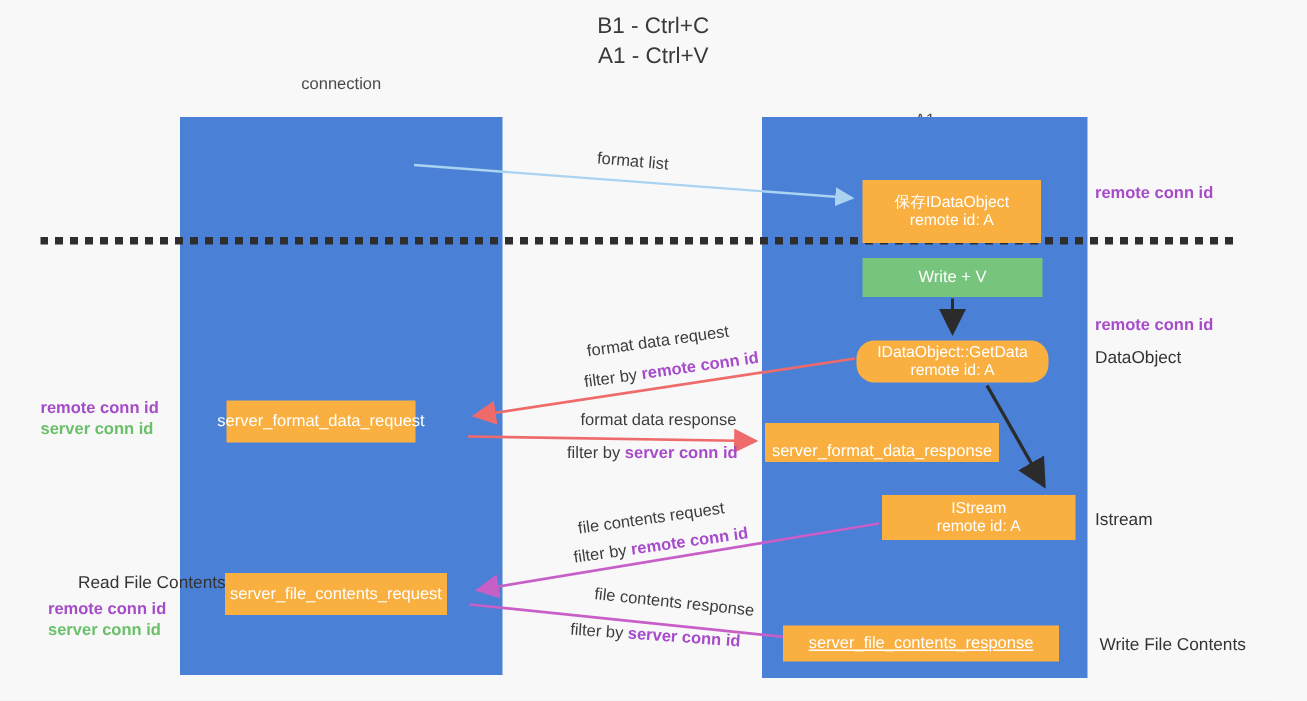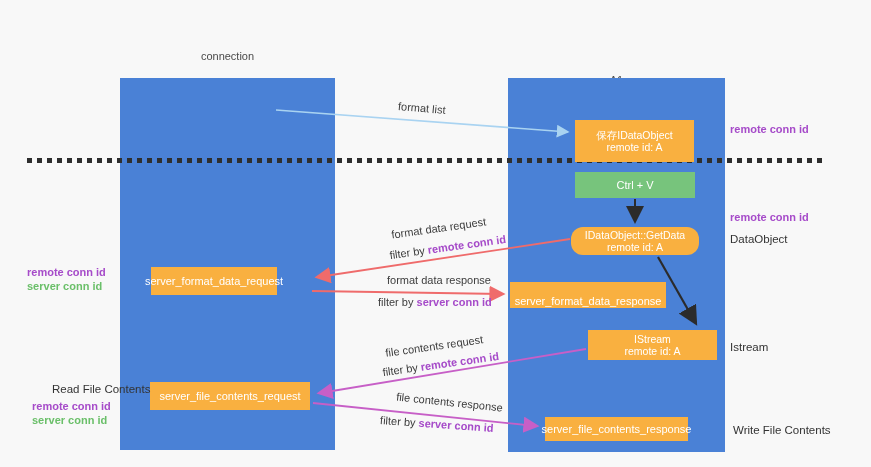--- a/index.html
+++ b/index.html
@@ -32,20 +32,24 @@
   .side-label.green{color:var(--text-green);font-weight:bold;}
   .side-label.plain{color:#333;font-size:11.5px;}
 
   svg.arrows{position:absolute;left:0;top:0;pointer-events:none;}
 </style>
 </head>
 <body>
 
 <div class="canvas">
 
+  <div class="title">
+    <div>B1 - Ctrl+C</div>
+    <div>A1 - Ctrl+V</div>
+  </div>
 
   <div class="lane-header" style="left:120px;top:50px;width:215px;">
     <div>connection</div>
   </div>
   <div class="lane-header" style="left:508px;top:50px;width:217px;margin-top:24px;">
     <div>A1</div>
     <div>remote</div>
   </div>
 
   <div class="lane" style="left:120px;top:78px;width:215px;height:372px;"></div>
@@ -77,46 +81,46 @@
     <path d="M313,403 L536,426" style="stroke:var(--arrow-magenta)" stroke-width="1.8" fill="none" marker-end="url(#m-magenta)"></path>
   </svg>
 
 
   <div class="node orange" style="left:575px;top:120px;width:119px;height:42px;font-size:10.5px;line-height:12px;">
     <div>保存IDataObject</div>
     <div>remote id: A</div>
   </div>
 
   <div class="node green" style="left:575px;top:172px;width:120px;height:26px;">
-    <div>Ctrl + V</div>
+    <div>Write + V</div>
   </div>
 
   <div class="node orange" style="left:571px;top:227px;width:128px;height:28px;font-size:10.5px;line-height:12px;border-radius:12px;">
     <div>IDataObject::GetData</div>
     <div>remote id: A</div>
   </div>
 
   <div class="node orange" style="left:151px;top:267px;width:126px;height:28px;">
     <div>server_format_data_request</div>
   </div>
 
   <div class="node orange" style="left:510px;top:282px;width:156px;height:26px;justify-content:flex-end;">
     <div>server_format_data_response</div>
   </div>
 
   <div class="node orange" style="left:588px;top:330px;width:129px;height:30px;font-size:10.5px;line-height:12px;">
     <div>IStream</div>
     <div>remote id: A</div>
   </div>
 
-  <div class="node orange" style="left:150px;top:382px;width:160px;height:28px;">
+  <div class="node orange" style="left:150px;top:382px;width:148px;height:28px;">
     <div>server_file_contents_request</div>
   </div>
 
-  <div class="node orange" style="left:545px;top:417px;width:143px;height:24px;">
+  <div class="node orange" style="left:522px;top:417px;width:184px;height:24px;text-decoration:underline;">
     <div>server_file_contents_response</div>
   </div>
 
   <div class="flow-label" style="left:398px;top:102px;transform:rotate(5deg);">
     <span>format list</span>
   </div>
 
   <div class="flow-label" style="left:391px;top:222px;transform:rotate(-8deg);">
     <span>format data request</span>
   </div>

